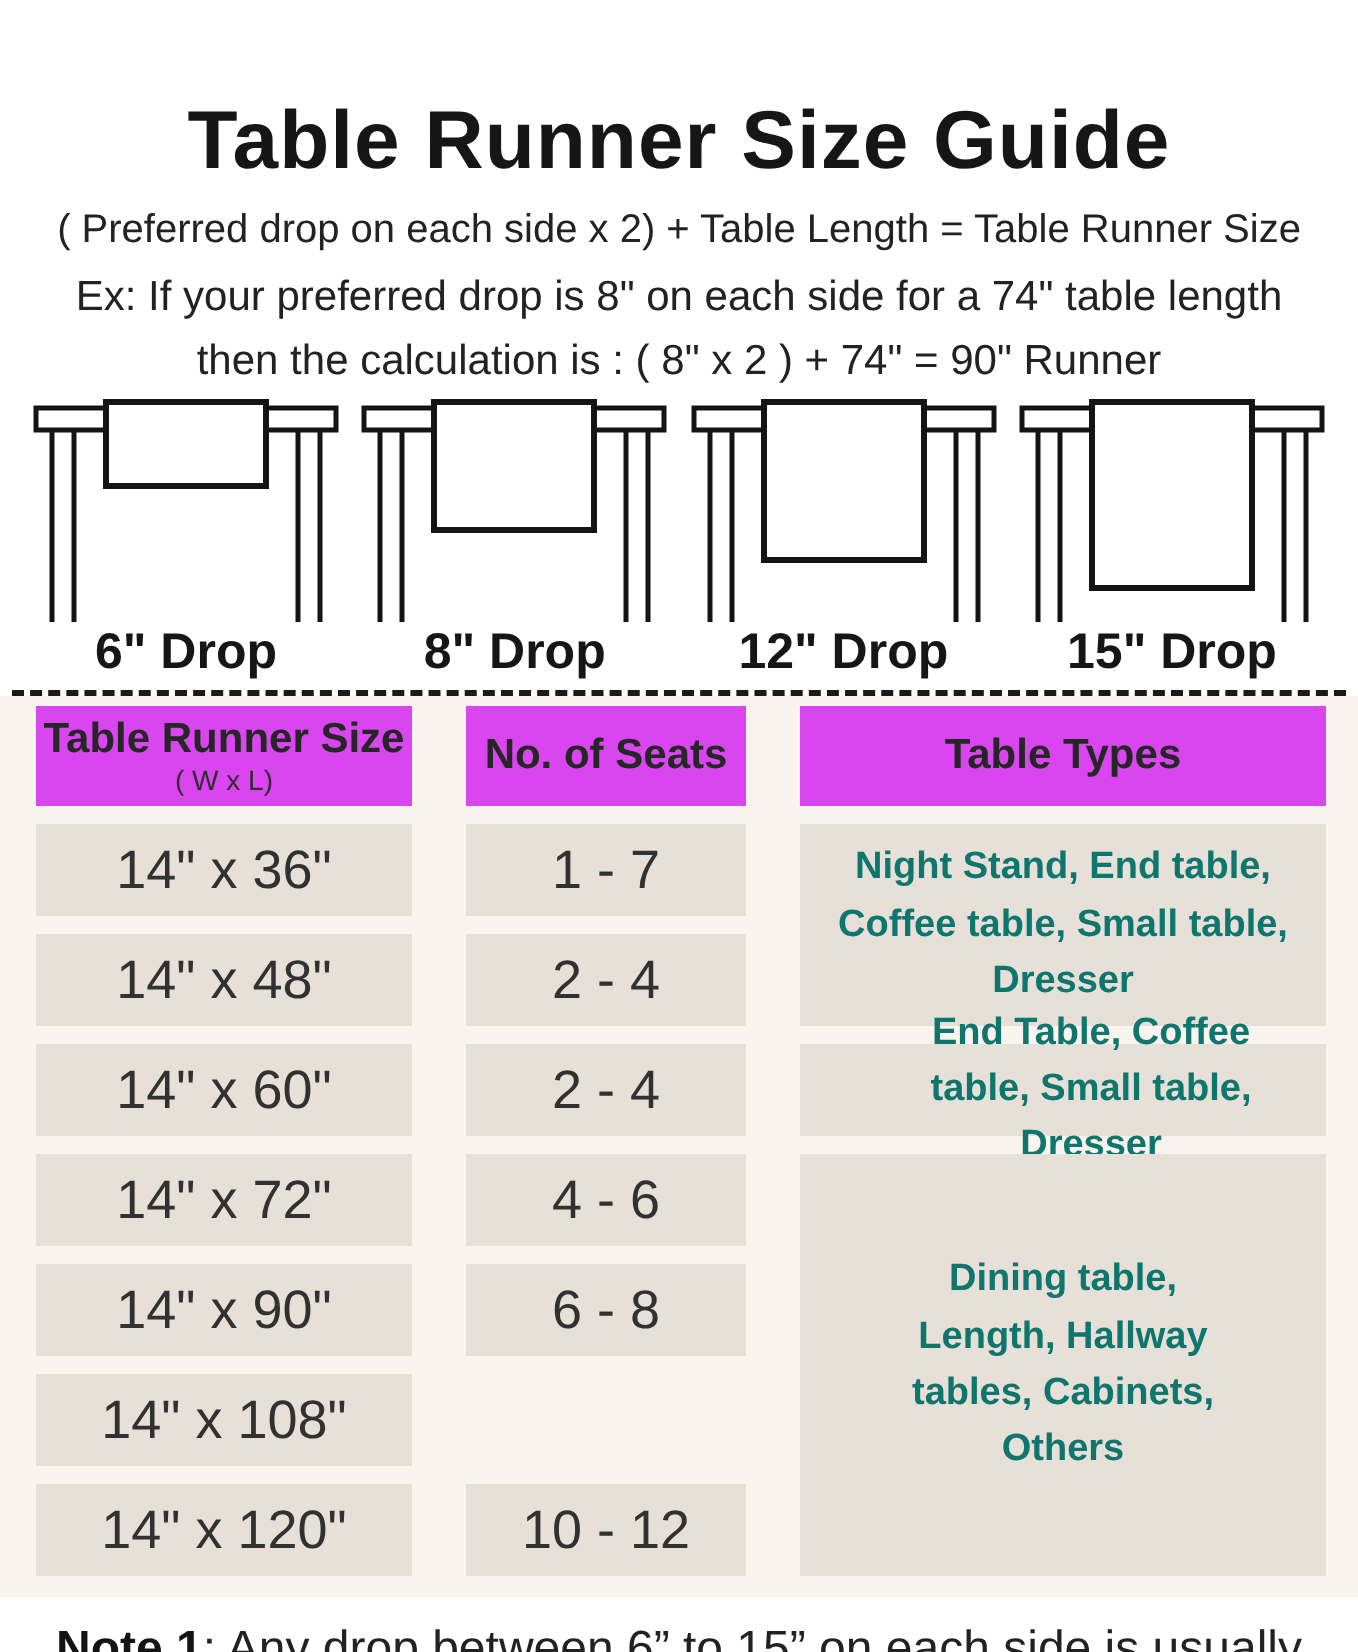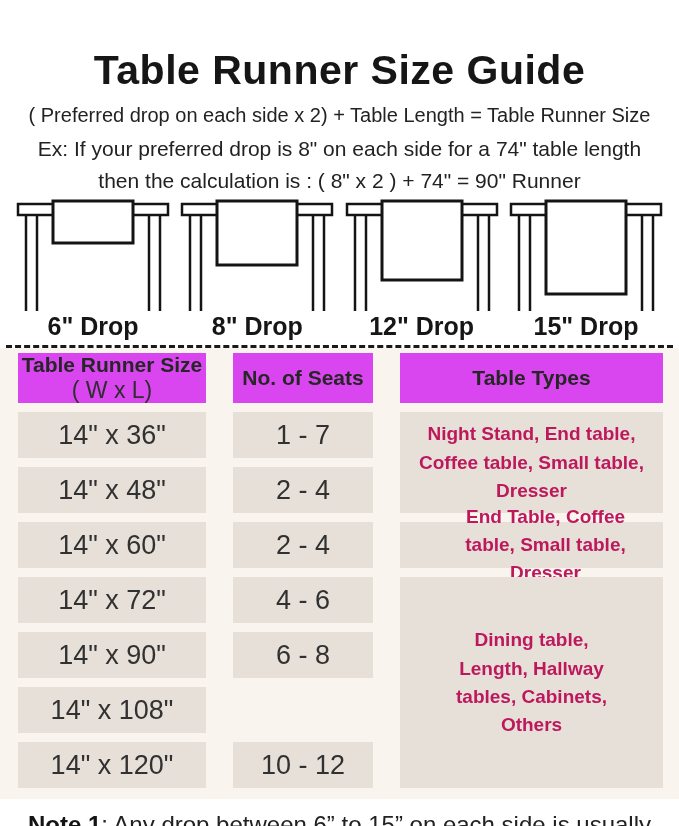--- a/index.html
+++ b/index.html
@@ -63,27 +63,27 @@
   .cell {
     display: flex;
     flex-direction: column;
     align-items: center;
     justify-content: center;
     text-align: center;
   }
   .head-cell { background: #d946ef; }
   .data-cell { background: #e7e0d9; }
   .head-main { font-size: 21px; font-weight: 700; color: #262626; line-height: 1.15; }
-  .head-sub  { font-size: 23px; font-weight: 400; color: #2e2e2e; line-height: 1.1; }
+  .head-sub  { font-size: 14px; font-weight: 400; color: #2e2e2e; line-height: 1.1; }
   .size-text  { font-size: 27px; font-weight: 400; color: #313131; }
   .seats-text { font-size: 27px; font-weight: 400; color: #313131; }
   .types-text {
     font-size: 19px;
     font-weight: 700;
-    color: #be185d;
+    color: #0f766e;
     line-height: 1.48;
     padding: 0 12px;
   }
   .types-text.narrow { max-width: 205px; }
   .col1 { grid-column: 1; } .col2 { grid-column: 2; } .col3 { grid-column: 3; }
   .r1 { grid-row: 1; } .r2 { grid-row: 2; } .r3 { grid-row: 3; } .r4 { grid-row: 4; }
   .r5 { grid-row: 5; } .r6 { grid-row: 6; } .r7 { grid-row: 7; } .r8 { grid-row: 8; }
   .span-2-3 { grid-row: 2 / 4; }
   .span-4 { grid-row: 4 / 5; padding-left: 28px; }
   .span-5-8 { grid-row: 5 / 9; }

